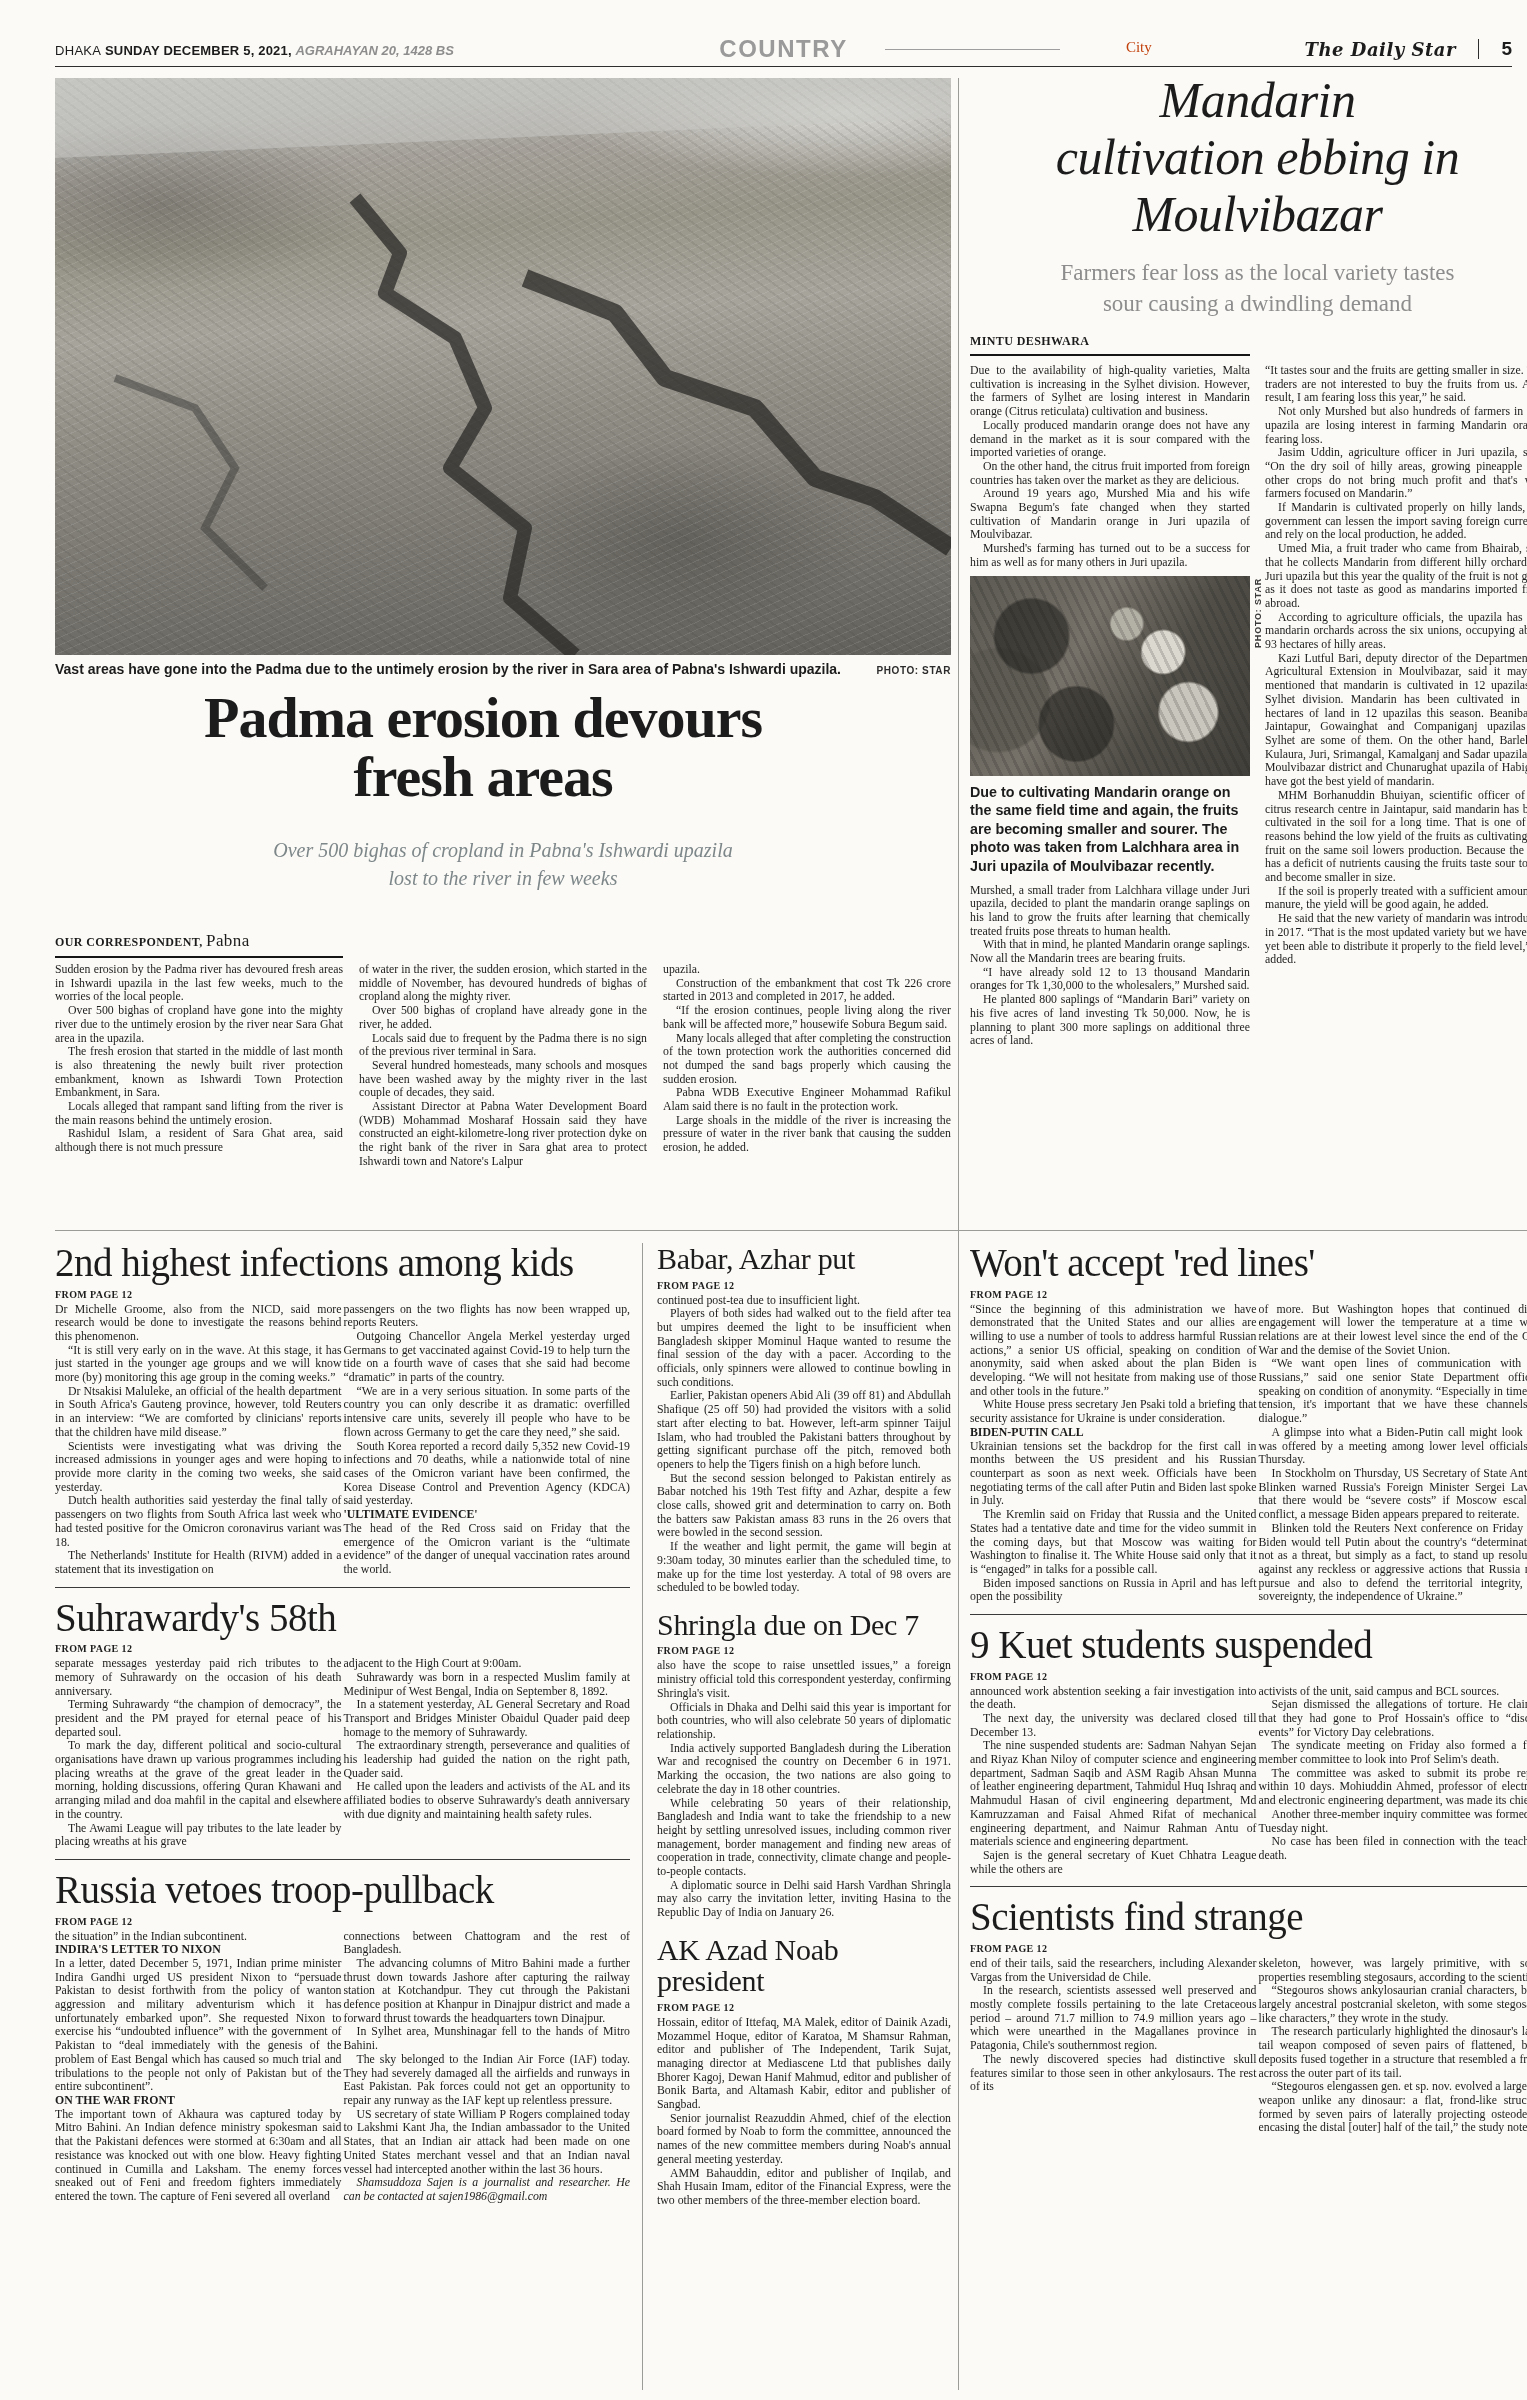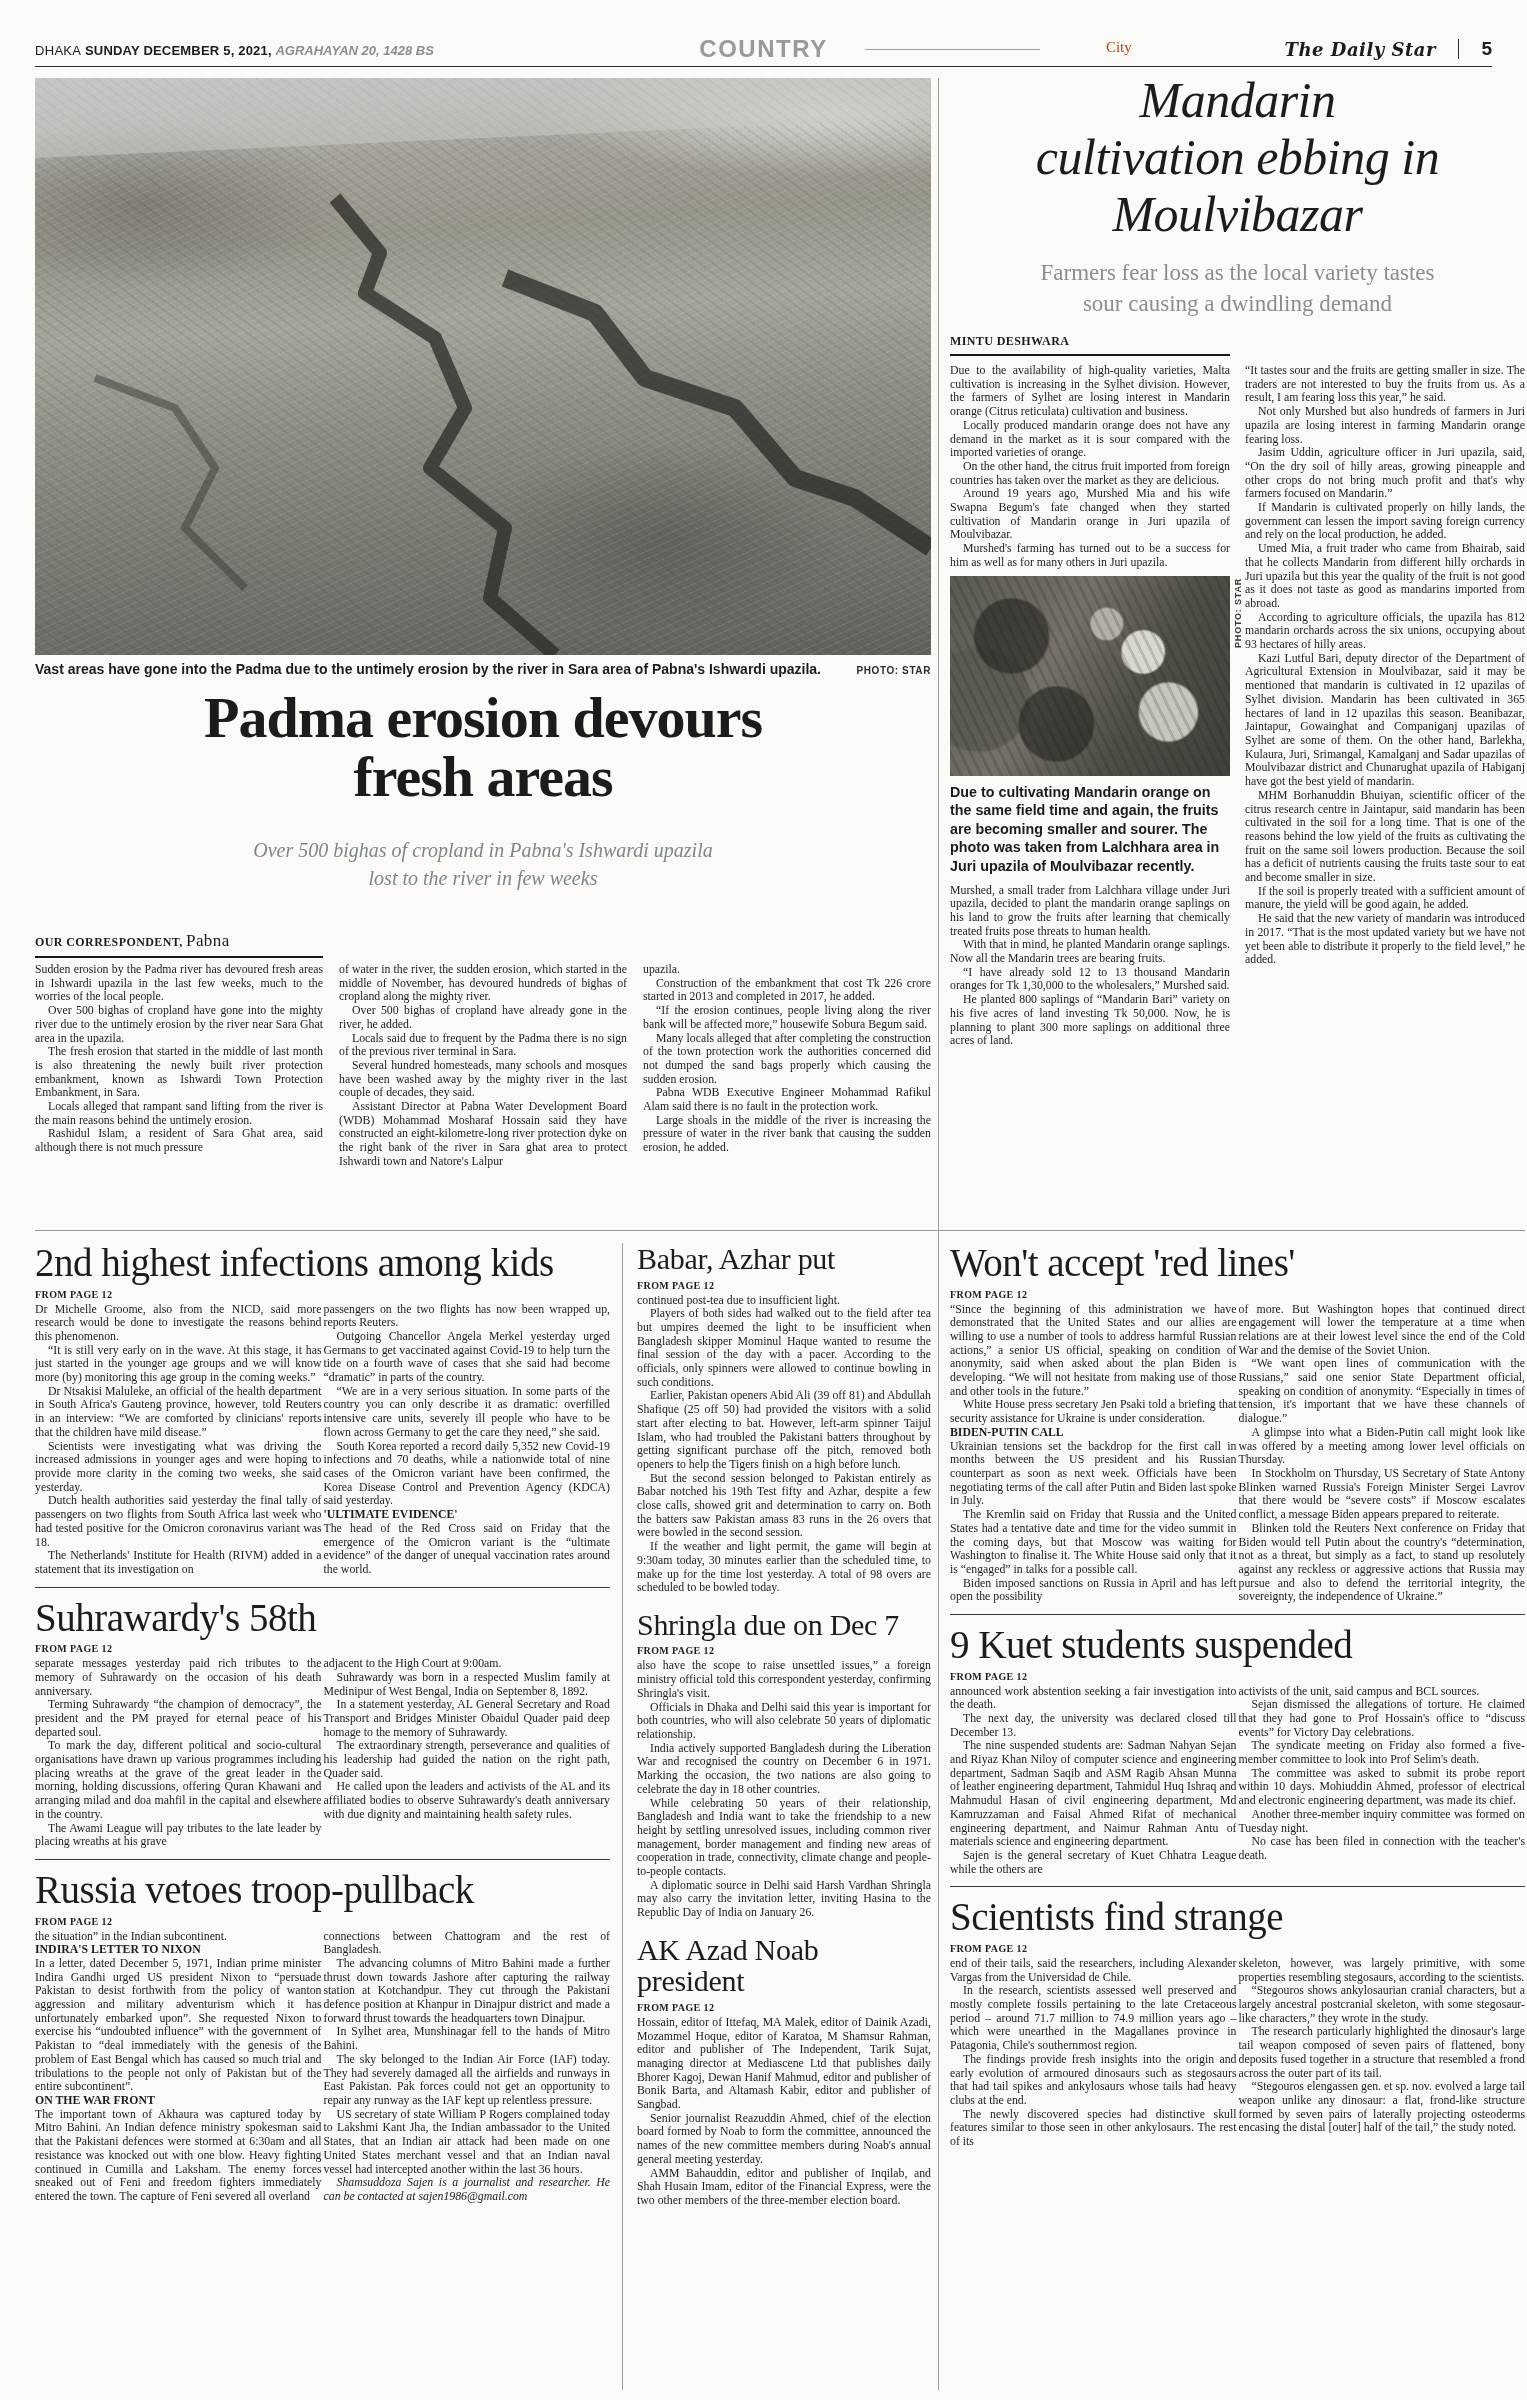--- a/index.html
+++ b/index.html
@@ -1,18 +1,18 @@
 <!DOCTYPE html>
 <html><head>
 <meta charset="utf-8">
 <style>
   html,body{margin:0;padding:0;background:#e8e8e6;}
   .page{position:relative;width:1527px;height:2400px;background:#fbfaf6;color:#1c1c1c;
         font-family:"Liberation Serif", serif;overflow:hidden;margin:0 auto;}
-  .abs{position:absolute;}
+  .abs{position:absolute;margin-left:20px;}
 
   
   .masthead{left:35px;top:26px;width:1457px;height:40px;border-bottom:1.5px solid #2e2e2e;}
   .mast-left{position:absolute;left:0;bottom:8px;font-family:"Liberation Sans",sans-serif;font-size:13px;white-space:nowrap;}
   .mast-dhaka{font-weight:400;letter-spacing:.3px;}
   .mast-date{font-weight:700;letter-spacing:.2px;}
   .mast-alt{font-weight:700;font-style:italic;color:#8d8d8d;}
   .mast-section{position:absolute;left:50%;transform:translateX(-50%);bottom:3px;
         font-family:"Liberation Sans",sans-serif;font-weight:700;font-size:24px;color:#9a9a9a;letter-spacing:1.5px;}
   .mast-line{position:absolute;left:57%;width:12%;bottom:16px;height:1px;background:#9e9e9e;}
@@ -359,21 +359,20 @@
       </div>
     </div>
     <div class="section-rule"></div>
     <div class="jump-section">
       <h2 class="headline-jump">Scientists find strange</h2>
       <div class="from-page">FROM PAGE 12</div>
       <div class="cols2 article-body">
         <div>
             <p>end of their tails, said the researchers, including Alexander Vargas from the Universidad de Chile.</p>
             <p>In the research, scientists assessed well preserved and mostly complete fossils pertaining to the late Cretaceous period – around 71.7 million to 74.9 million years ago – which were unearthed in the Magallanes province in Patagonia, Chile's southernmost region.</p>
-            <p>The findings provide fresh insights into the origin and early evolution of armoured dinosaurs such as stegosaurs that had tail spikes and ankylosaurs whose tails had heavy clubs at the end.</p>
             <p>The newly discovered species had distinctive skull features similar to those seen in other ankylosaurs. The rest of its</p>
           </div>
         <div>
             <p>skeleton, however, was largely primitive, with some properties resembling stegosaurs, according to the scientists.</p>
             <p>“Stegouros shows ankylosaurian cranial characters, but a largely ancestral postcranial skeleton, with some stegosaur-like characters,” they wrote in the study.</p>
             <p>The research particularly highlighted the dinosaur's large tail weapon composed of seven pairs of flattened, bony deposits fused together in a structure that resembled a frond across the outer part of its tail.</p>
             <p>“Stegouros elengassen gen. et sp. nov. evolved a large tail weapon unlike any dinosaur: a flat, frond-like structure formed by seven pairs of laterally projecting osteoderms encasing the distal [outer] half of the tail,” the study noted.</p>
           </div>
       </div>
     </div>

